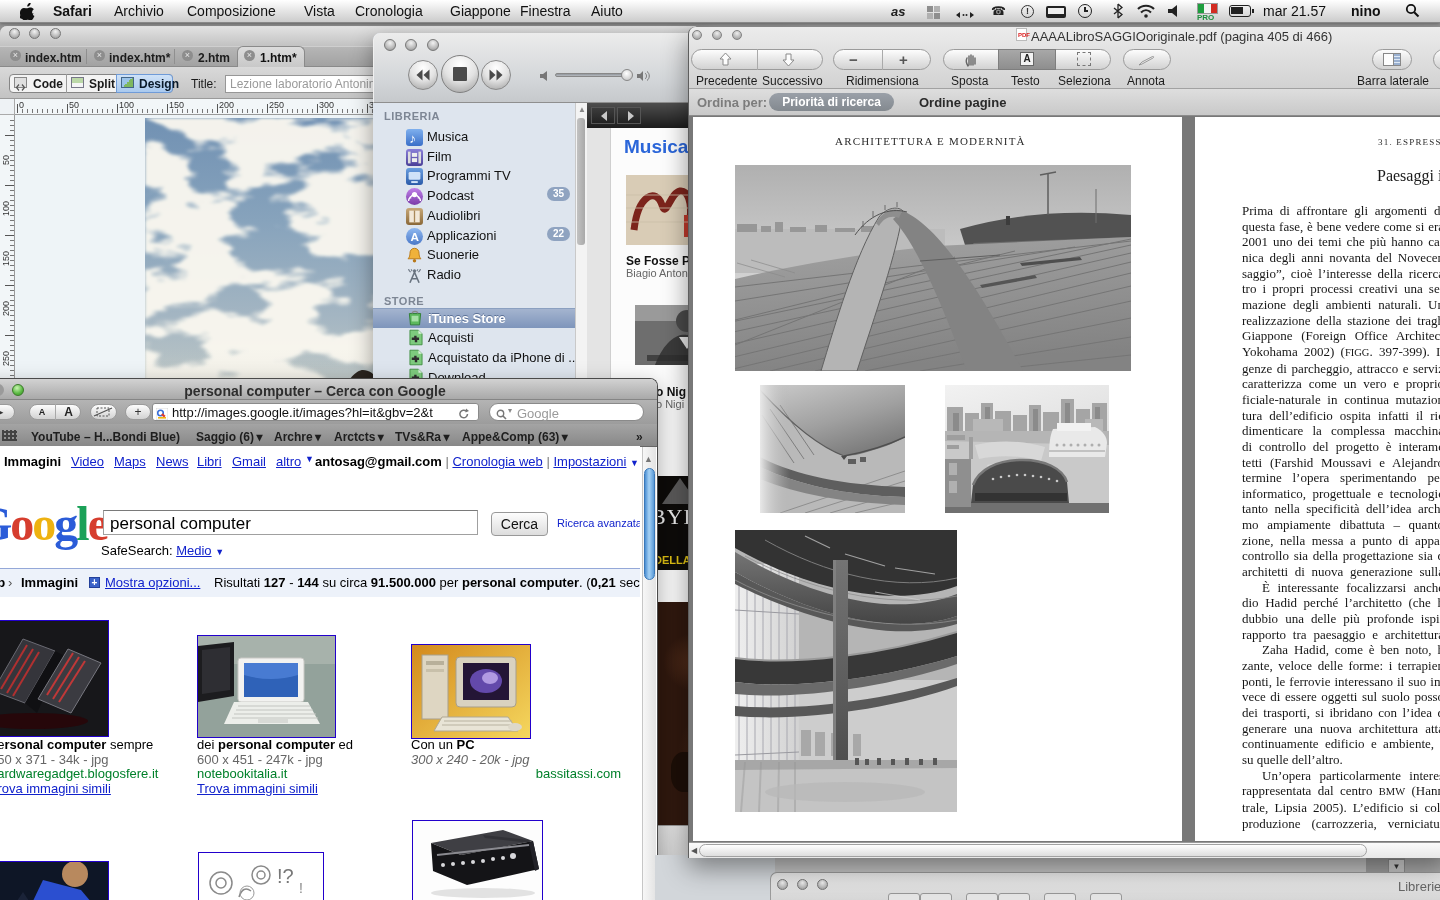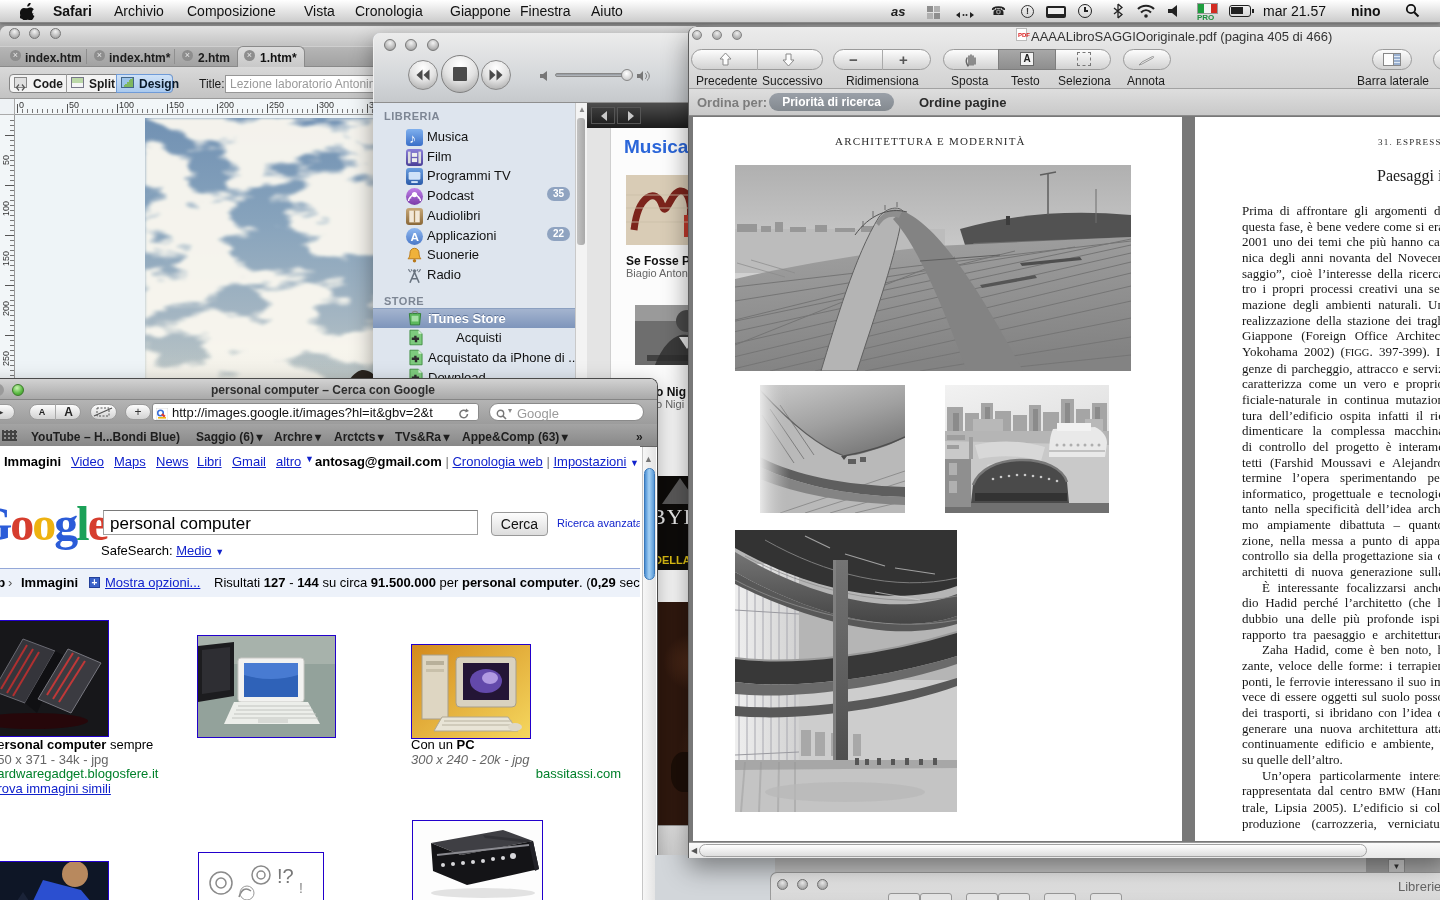--- a/index.html
+++ b/index.html
@@ -35,21 +35,21 @@
   <div class="abs" style="left:66px;top:48px;width:1px;height:19px;background:#9a9a9a;"></div>
   <div class="abs" style="left:116px;top:48px;width:57px;height:19px;background:linear-gradient(#cfe2f7,#a9c9ef);border:1px solid #6f9bd8;border-radius:0 4px 4px 0;box-sizing:border-box;"></div>
   <div class="abs" style="left:14px;top:51px;width:13px;height:11px;background:#e0e0e0;border:1px solid #888;box-sizing:border-box;"><svg width="11" height="9">
           <path d="M4,1.5 L1.5,4.5 L4,7.5 M7,1.5 L9.5,4.5 L7,7.5" stroke="#555" stroke-width="1.2" fill="none"></path>
         </svg></div>
   <div class="abs" style="left:33px;top:51px;font-size:12px;font-weight:bold;color:#1a1a1a;">Code</div>
   <div class="abs" style="left:71px;top:51px;width:13px;height:11px;background:linear-gradient(#bcd8a8 50%,#f5f5f5 50%);border:1px solid #778;box-sizing:border-box;"></div>
   <div class="abs" style="left:89px;top:51px;font-size:12px;font-weight:bold;color:#1a1a1a;">Split</div>
   <div class="abs" style="left:121px;top:51px;width:13px;height:11px;background:linear-gradient(135deg,#9cc4ea 50%,#7fb860 50%);border:1px solid #468;box-sizing:border-box;"></div>
   <div class="abs" style="left:139px;top:51px;font-size:12px;font-weight:bold;color:#0a1a2a;">Design</div>
-  <div class="abs" style="left:191px;top:51px;font-size:12px;color:#1a1a1a;margin-left:8px;">Title:</div>
+  <div class="abs" style="left:191px;top:51px;font-size:12px;color:#1a1a1a;">Title:</div>
   <div class="abs" style="left:225px;top:49px;width:150px;height:18px;background:#fff;border:1px solid #979797;box-sizing:border-box;font-size:12px;line-height:16px;color:#9a9a9a;white-space:nowrap;overflow:hidden;padding-left:4px;">Lezione laboratorio Antonino S</div>
 
   <div class="abs" style="left:0;top:73px;width:15px;height:16px;background:#eef2f5;border-right:1px solid #aaa;border-bottom:1px solid #aaa;box-sizing:border-box;"></div>
   <div class="abs" style="left:15px;top:73px;width:685px;height:16px;background:#f2f6f8;border-bottom:1px solid #9a9a9a;box-sizing:border-box;">
     <div class="abs" style="left:2px;bottom:1px;width:683px;height:4px;background:repeating-linear-gradient(90deg,#777 0 1px,transparent 1px 5px);"></div>
     <div class="abs" style="left:2px;bottom:1px;width:683px;height:9px;background:repeating-linear-gradient(90deg,#555 0 1px,transparent 1px 50px);"></div>
     <span class="abs" style="left:4px;top:1px;font-size:9px;color:#333;">0</span>
         <span class="abs" style="left:54px;top:1px;font-size:9px;color:#333;">50</span>
         <span class="abs" style="left:104px;top:1px;font-size:9px;color:#333;">100</span>
         <span class="abs" style="left:154px;top:1px;font-size:9px;color:#333;">150</span>
@@ -180,21 +180,21 @@
           <path d="M2,4 L12,4 L11,14 L3,14 Z" fill="#5cb85c" stroke="#2e7d32" stroke-width="0.8"></path>
           <path d="M4.5,4 C4.5,1.5 9.5,1.5 9.5,4" stroke="#888" stroke-width="1" fill="none"></path>
           <rect x="4" y="6" width="6" height="5" fill="#a5e0a5"></rect>
         </svg></div>
   <div class="abs" style="left:55px;top:278px;font-size:13px;font-weight:bold;color:#fff;white-space:nowrap;text-shadow:0 -1px 0 #5a6f94;">iTunes Store</div>
   <div class="sbi" style="left:35px;top:296px;"><svg width="16" height="17" viewBox="0 0 13 14">
           <path d="M1.5,1 L8.5,1 L11.5,4 L11.5,13 L1.5,13 Z" fill="#7ecb7e" stroke="#3a8a3a" stroke-width="0.7"></path>
           <path d="M8.5,1 L8.5,4 L11.5,4 Z" fill="#d8f0d8"></path>
           <path d="M3,7 h2 v-1.5 h2 V7 h2 v2 h-1.5 v2 h-2 V9 H3 Z" fill="#2e2e2e"></path>
         </svg></div>
-  <div class="sbt" style="left:55px;top:297.4px;margin-left:28px;">Acquisti</div>
+  <div class="sbt" style="left:55px;top:297.4px;">Acquisti</div>
   <div class="sbi" style="left:35px;top:315.7px;"><svg width="16" height="17" viewBox="0 0 13 14">
           <path d="M1.5,1 L8.5,1 L11.5,4 L11.5,13 L1.5,13 Z" fill="#7ecb7e" stroke="#3a8a3a" stroke-width="0.7"></path>
           <path d="M8.5,1 L8.5,4 L11.5,4 Z" fill="#d8f0d8"></path>
           <path d="M3,7 h2 v-1.5 h2 V7 h2 v2 h-1.5 v2 h-2 V9 H3 Z" fill="#2e2e2e"></path>
         </svg></div>
   <div class="sbt" style="left:55px;top:317.1px;">Acquistato da iPhone di ...</div>
   <div class="sbi" style="left:35px;top:335.4px;"><svg width="16" height="17" viewBox="0 0 13 14">
           <path d="M1.5,1 L8.5,1 L11.5,4 L11.5,13 L1.5,13 Z" fill="#7ecb7e" stroke="#3a8a3a" stroke-width="0.7"></path>
           <path d="M8.5,1 L8.5,4 L11.5,4 Z" fill="#d8f0d8"></path>
           <path d="M3,7 h2 v-1.5 h2 V7 h2 v2 h-1.5 v2 h-2 V9 H3 Z" fill="#2e2e2e"></path>
@@ -262,21 +262,21 @@
   <div class="abs" style="left:0;top:792px;width:100%;height:58px;background:linear-gradient(#e3e3e3,#c8c8c8);border-top:1px solid #9a9a9a;box-sizing:border-box;"></div>
   <div class="abs" style="left:0;top:846px;width:100%;height:1px;background:#a2a2a2;"></div>
 </div>
 
 <div class="abs" style="left:-46px;top:378px;width:702px;height:560px;background:#fff;border-radius:8px 8px 0 0;border:1px solid #4a4a4a;border-bottom:none;box-shadow:0 8px 22px rgba(0,0,0,.35);overflow:hidden;">
 
   <div class="abs" style="left:0;top:0;width:100%;height:21px;background:linear-gradient(#d2d2d2,#a9a9a9);border-bottom:1px solid #858585;box-sizing:border-box;"></div>
 
   <div class="abs" style="left:37px;top:5px;width:12px;height:12px;border-radius:50%;background:#9a9a9a;"></div>
   <div class="abs" style="left:57px;top:5px;width:12px;height:12px;border-radius:50%;background:radial-gradient(circle at 40% 30%,#c8f5b0,#59b842 60%,#3d8f2b);border:1px solid #3a7a28;box-sizing:border-box;"></div>
-  <div class="abs" style="left:368px;top:4px;transform:translateX(-50%);font-size:12px;font-weight:bold;color:#2e2e2e;white-space:nowrap;">personal computer – Cerca con Google</div>
+  <div class="abs" style="left:360px;top:4px;transform:translateX(-50%);font-size:14px;font-weight:bold;color:#2e2e2e;white-space:nowrap;">personal computer – Cerca con Google</div>
 
   <div class="abs" style="left:0;top:21px;width:100%;height:24px;background:linear-gradient(#b4b4b4,#9c9c9c);"></div>
   <div class="abs cap" style="left:30px;top:25px;width:30px;height:16px;box-sizing:border-box;text-align:center;font-size:9px;line-height:14px;color:#333;">▶</div>
   <div class="abs cap" style="left:74px;top:25px;width:52px;height:16px;box-sizing:border-box;"></div>
   <div class="abs" style="left:74px;top:25px;width:26px;height:16px;text-align:center;font-size:9px;line-height:16px;color:#222;font-weight:bold;">A</div>
   <div class="abs" style="left:100px;top:25px;width:26px;height:16px;text-align:center;font-size:12px;line-height:16px;color:#222;font-weight:bold;border-left:1px solid #a8a8a8;box-sizing:border-box;">A</div>
   <div class="abs cap" style="left:135px;top:25px;width:27px;height:16px;box-sizing:border-box;"><svg width="25" height="14">
           <rect x="6" y="3" width="12" height="8" fill="none" stroke="#555" stroke-width="1" stroke-dasharray="2,1.5"></rect>
           <line x1="3" y1="11" x2="21" y2="3" stroke="#555" stroke-width="1.2"></line>
         </svg></div>
@@ -344,21 +344,21 @@
   <div class="abs" style="left:491px;top:66px;width:57px;height:24px;background:linear-gradient(#fdfdfd,#dddddd);border:1px solid #999;border-radius:4px;box-sizing:border-box;text-align:center;font-size:14px;line-height:22px;color:#111;">Cerca</div>
   <div class="abs" style="left:557px;top:71px;font-size:11px;color:#1122cc;white-space:nowrap;">Ricerca avanzata</div>
   <div class="abs" style="left:101px;top:97px;font-size:13px;color:#000;white-space:nowrap;">SafeSearch: <span style="color:#1122cc;text-decoration:underline;">Medio</span> <span style="color:#1122cc;font-size:9px;">▼</span></div>
 
   <div class="abs" style="left:0;top:122px;width:640px;height:29px;background:#edf2fa;border-top:1px solid #94a8d8;box-sizing:border-box;"></div>
   <div class="abs" style="left:-22px;top:129px;font-size:13px;font-weight:bold;color:#000;">Web</div>
   <div class="abs" style="left:8px;top:129px;font-size:13px;color:#555;">›</div>
   <div class="abs" style="left:21px;top:129px;font-size:13px;font-weight:bold;color:#000;">Immagini</div>
   <div class="abs" style="left:89px;top:131px;width:11px;height:11px;background:#3a62c8;border:1px solid #23409a;box-sizing:border-box;color:#fff;font-size:10px;line-height:9px;text-align:center;font-weight:bold;">+</div>
   <div class="abs" style="left:105px;top:129px;font-size:13px;color:#1122cc;text-decoration:underline;">Mostra opzioni...</div>
-  <div class="abs" style="left:214px;top:129px;font-size:13px;color:#000;white-space:nowrap;">Risultati <b>127</b> - <b>144</b> su circa <b>91.500.000</b> per <b>personal computer</b>. (<b>0,29</b> second</div>
+  <div class="abs" style="left:214px;top:129px;font-size:13px;color:#000;white-space:nowrap;">Risultati <b>127</b> - <b>144</b> su circa <b>91.500.000</b> per <b>personal computer</b>. (<b>0,21</b> second</div>
 </div>
 
 <div class="abs" style="left:0;top:620px;width:640px;height:280px;overflow:hidden;background:#fff;">
 
   <div class="abs" style="left:-38px;top:0px;width:147px;height:117px;border:1px solid #2200cc;box-sizing:border-box;">
     <svg width="145" height="115" xmlns="http://www.w3.org/2000/svg">
       <rect width="145" height="115" fill="#17171a"></rect>
       <path d="M30,70 L60,18 L92,30 L62,82 Z" fill="#35353b" stroke="#6a6a72" stroke-width="1"></path>
       <path d="M62,82 L92,30 L100,34 L74,92 Z" fill="#101013"></path>
       <g stroke="#b03030" stroke-width="2">
@@ -418,20 +418,26 @@
             <line x1="30" y1="80" x2="102" y2="80"></line>
           </g>
       <ellipse cx="103" cy="82" rx="7" ry="4" fill="#ddd8ca"></ellipse>
     </svg>
   </div>
 
   <div style="position:absolute;left:-10px;top:118px;width:210px;font-size:13px;line-height:14.5px;color:#000;white-space:nowrap;">
     <div>pe<b>rsonal computer</b> sempre</div>
     <div style="color:#666;">450 x 371 - 34k - jpg</div>
     <div style="color:#00802a;">hardwaregadget.blogosfere.it</div>
+    <div style="color:#1122cc;text-decoration:underline;">Trova immagini simili</div>
+  </div>
+  <div style="position:absolute;left:197px;top:118px;width:210px;font-size:13px;line-height:14.5px;color:#000;white-space:nowrap;">
+    <div>dei <b>personal computer</b> ed</div>
+    <div style="color:#666;">600 x 451 - 247k - jpg</div>
+    <div style="color:#00802a;">notebookitalia.it</div>
     <div style="color:#1122cc;text-decoration:underline;">Trova immagini simili</div>
   </div>
   <div style="position:absolute;left:411px;top:118px;width:210px;font-size:13px;line-height:14.5px;color:#000;white-space:nowrap;">
     <div>Con un <b>PC</b></div>
     <div style="color:#666;font-style:italic;">300 x 240 - 20k - jpg</div>
     <div style="color:#00802a;text-align:right;">bassitassi.com</div>
   </div>
 
   <div class="abs" style="left:-38px;top:241px;width:147px;height:100px;border:1px solid #2200cc;box-sizing:border-box;">
     <svg width="145" height="60" xmlns="http://www.w3.org/2000/svg">

